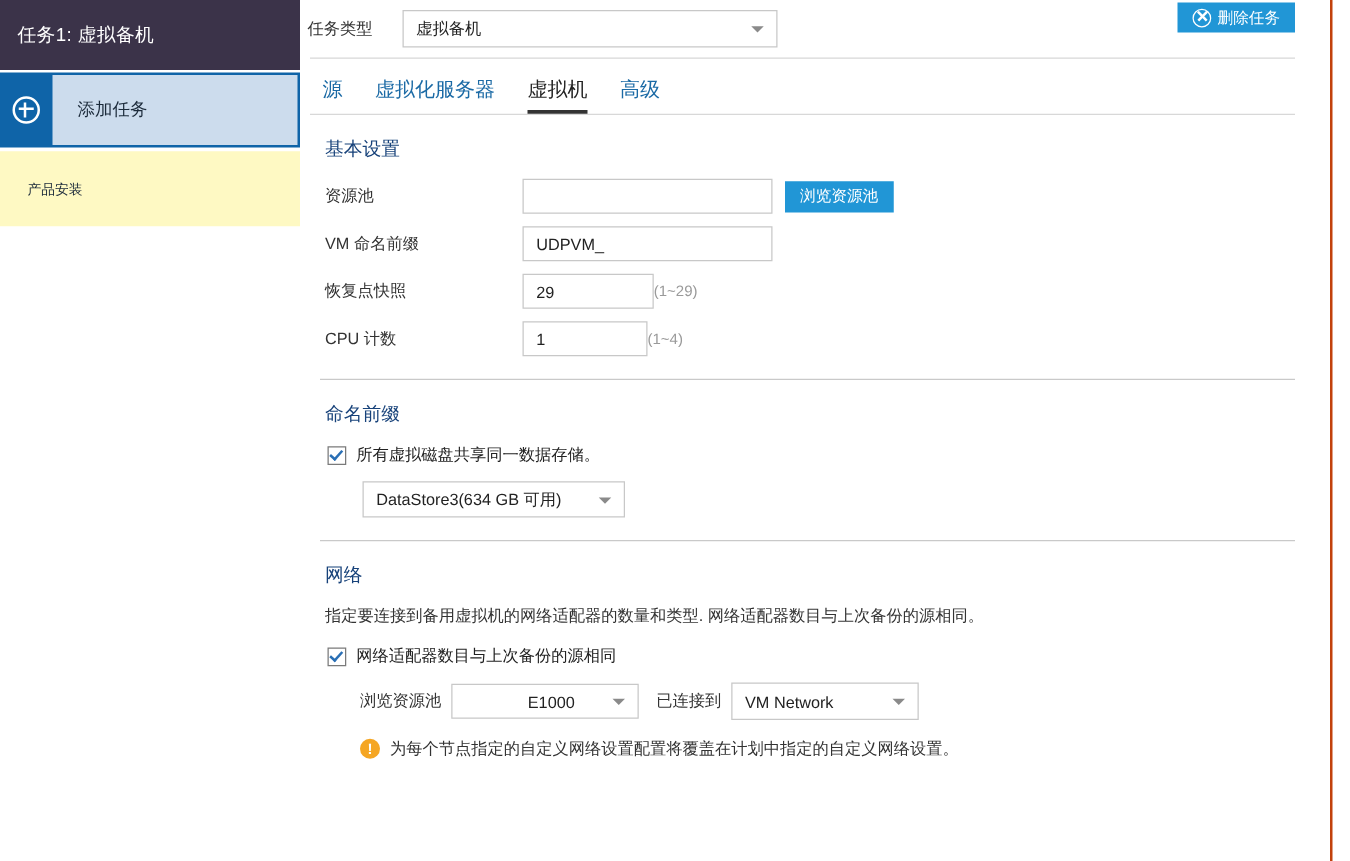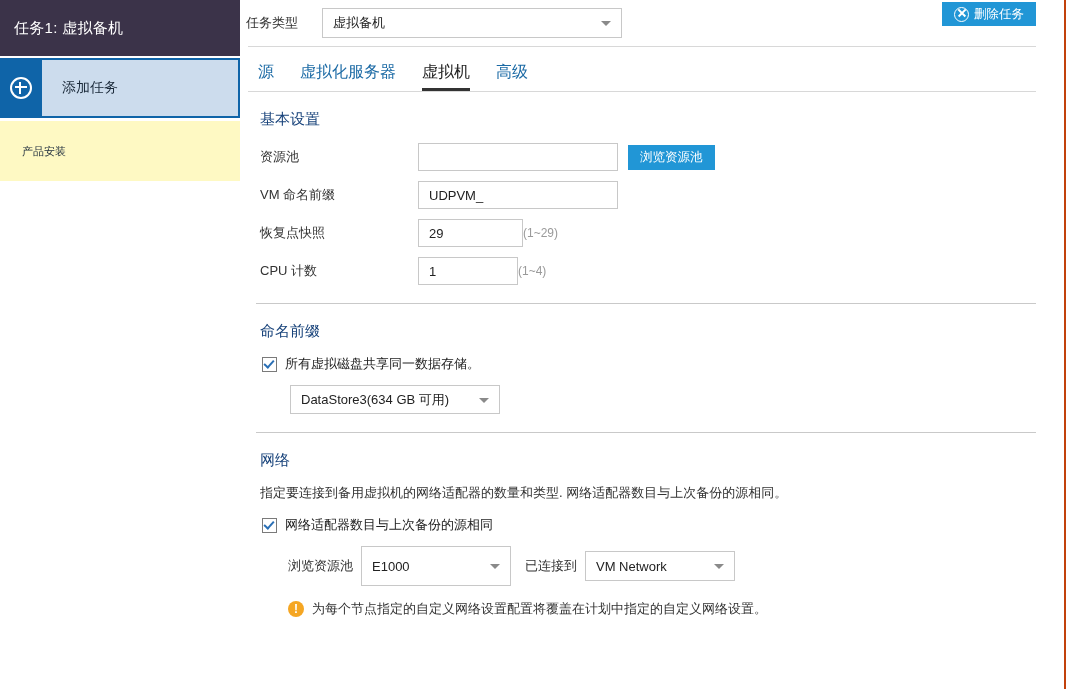--- a/index.html
+++ b/index.html
@@ -348,21 +348,21 @@
     display: flex;
     align-items: center;
     padding-left: 40px;
     margin-bottom: 14px;
   }
   #adapter-row .inline-label {
     font-size: 13px;
     color: #333333;
     margin-right: 8px;
   }
-  #adapter-type-select { width: 150px; height: 40px; }
+  #adapter-type-select { width: 150px; height: 28px; justify-content: center; }
   #connected-to-select { width: 150px; height: 30px; }
 
   #warning-row {
     display: flex;
     align-items: center;
     padding-left: 40px;
   }
   .warn-icon {
     width: 16px; height: 16px;
     border-radius: 50%;

